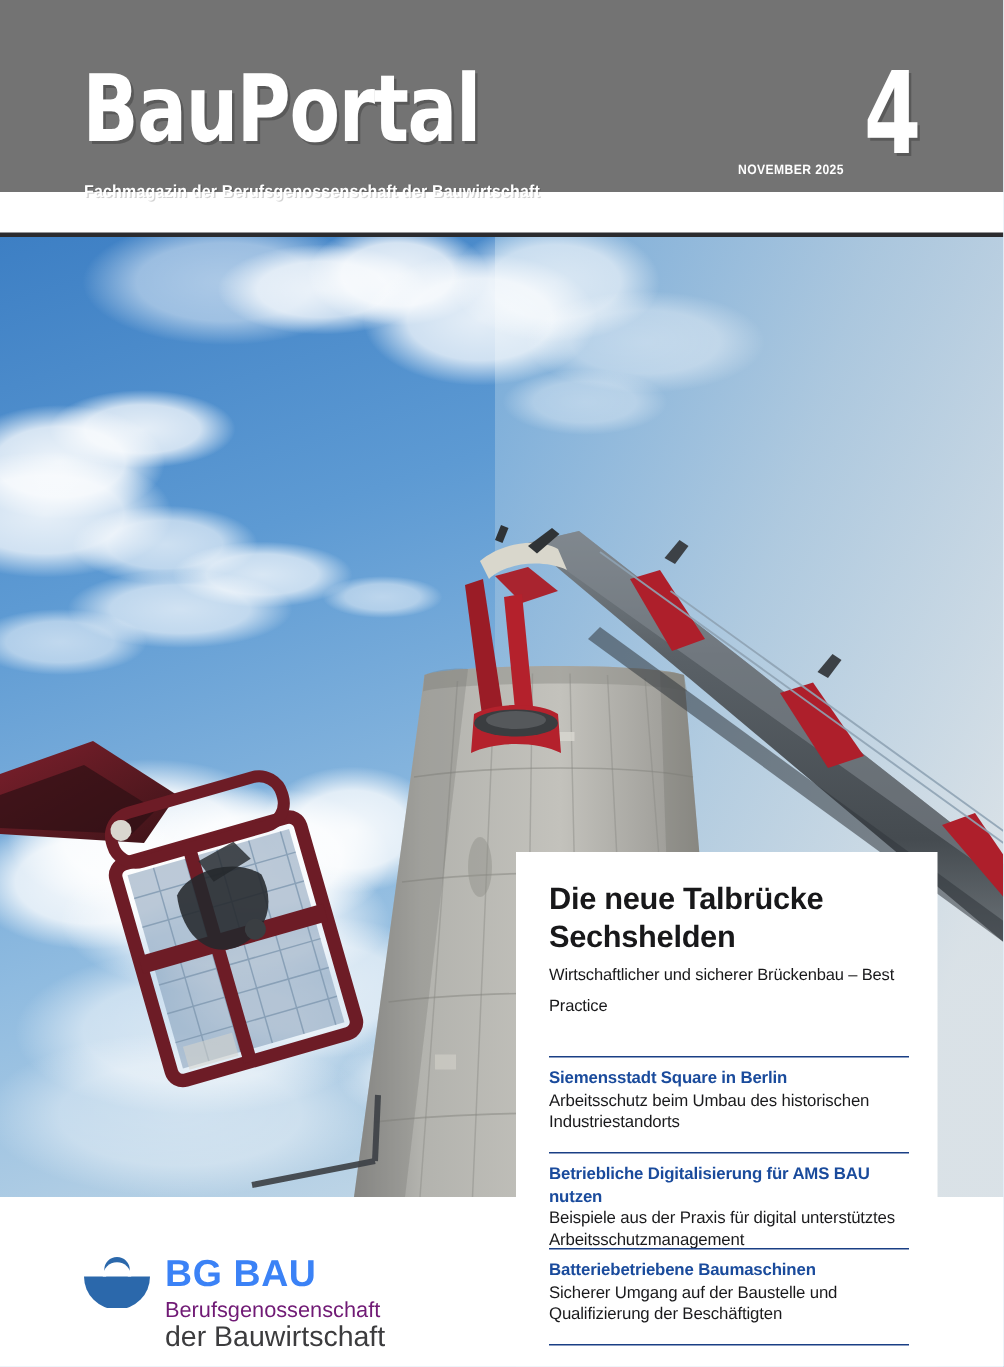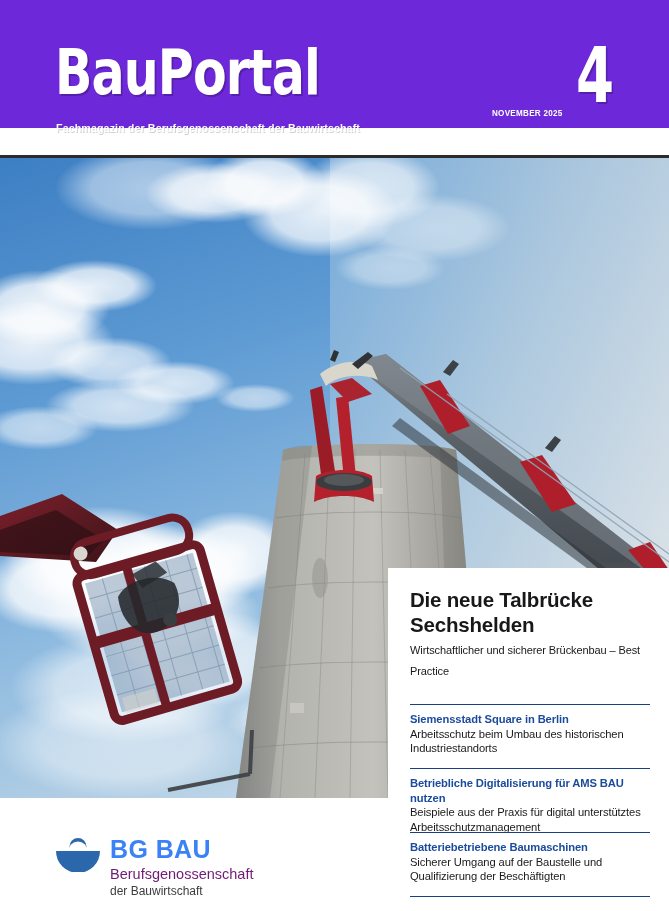--- a/index.html
+++ b/index.html
@@ -1,61 +1,61 @@
 <!DOCTYPE html>
 <html><head>
 <meta charset="utf-8">
 <style>
   html,body{margin:0;padding:0;background:#fff;}
   body{width:669px;height:911px;overflow:hidden;font-family:"Liberation Sans",sans-serif;}
   #cover{position:relative;width:669px;height:911px;background:#ffffff;overflow:hidden;}
 
   
-  #header{position:absolute;left:0;top:0;width:669px;height:128px;background:#6d28d9;}
+  #header{position:absolute;left:0;top:0;width:669px;height:128px;background:#737373;}
   #header-rule{position:absolute;left:0;top:155px;width:669px;height:3px;background:#2b2b2e;}
   #masthead{position:absolute;left:55px;top:42px;font-size:62px;line-height:62px;font-weight:bold;
     color:#ffffff;letter-spacing:-1px;font-family:"DejaVu Sans Condensed","Liberation Sans",sans-serif;
     transform:scaleX(.88);transform-origin:left top;text-shadow:2px 2px 0 rgba(0,0,0,.22);white-space:nowrap;}
   #masthead .mh-bau{font-weight:bold;}
   #masthead .mh-portal{font-weight:bold;}
   #subtitle{position:absolute;left:56px;top:122px;font-size:11.5px;font-weight:bold;color:#ffffff;
     letter-spacing:.1px;transform:scaleX(.93);transform-origin:left top;white-space:nowrap;
     text-shadow:1px 1px 0 rgba(0,0,0,.18);}
   #issue-date{position:absolute;left:492px;top:108px;font-size:9px;font-weight:bold;color:#ffffff;
     letter-spacing:.3px;transform:scaleX(.9);transform-origin:left top;white-space:nowrap;}
   #issue-number{position:absolute;left:576px;top:38px;font-size:76px;line-height:76px;font-weight:bold;
     color:#ffffff;font-family:"DejaVu Sans Condensed","Liberation Sans",sans-serif;
     transform:scaleX(.8);transform-origin:left top;text-shadow:2px 2px 0 rgba(0,0,0,.22);}
 
   
   #photo{position:absolute;left:0;top:158px;width:669px;height:640px;overflow:hidden;background:#9fc3e4;}
   #photo svg{display:block;width:669px;height:640px;}
 
   
-  #content-box{position:absolute;left:344px;top:568px;width:281px;height:343px;background:#ffffff;margin-left:44px;}
+  #content-box{position:absolute;left:344px;top:568px;width:281px;height:343px;background:#ffffff;}
   #headline{position:absolute;left:22px;top:19px;width:238px;color:#18181a;font-size:20.5px;
     line-height:25px;font-weight:bold;letter-spacing:-.2px;}
   #subhead{position:absolute;left:22px;top:72px;width:240px;color:#18181a;font-size:11px;
     line-height:21px;font-weight:normal;letter-spacing:-.1px;}
   .teaser{position:absolute;left:22px;width:240px;}
   .teaser .rule{width:240px;height:1.4px;background:#1a3f85;margin:0 0 7px 0;}
   .teaser .t-title{color:#1a4b9c;font-size:11.2px;font-weight:bold;line-height:14.5px;letter-spacing:-.1px;}
   .teaser .t-sub{color:#1a1a1c;font-size:11.2px;font-weight:normal;line-height:14.5px;letter-spacing:-.1px;}
   #teaser-0{top:136px;}
   #teaser-1{top:200px;}
   #teaser-2{top:264px;}
   #bottom-rule{position:absolute;left:22px;top:328px;width:240px;height:1.4px;background:#1a3f85;}
 
   
   #logo{position:absolute;left:55px;top:836px;width:260px;height:62px;}
   #logo-mark{position:absolute;left:0;top:2px;width:46px;height:34px;}
   #logo-wordmark{position:absolute;left:55px;top:0px;font-size:25px;line-height:27px;font-weight:bold;
     color:#3b82f6;letter-spacing:.4px;}
   #logo-line1{position:absolute;left:55px;top:30px;font-size:14.5px;line-height:17px;color:#701a75;}
-  #logo-line2{position:absolute;left:55px;top:47px;font-size:12px;line-height:17px;color:#3c3c3e;}
+  #logo-line2{position:absolute;left:55px;top:47px;font-size:19px;line-height:17px;color:#3c3c3e;}
 </style>
 </head>
 <body>
 
 <div id="cover">
 
   <div id="header">
     <div id="masthead"><span class="mh-bau">Bau</span><span class="mh-portal">Portal</span></div>
     <div id="subtitle">Fachmagazin der Berufsgenossenschaft der Bauwirtschaft</div>
     <div id="issue-date">NOVEMBER 2025</div>

